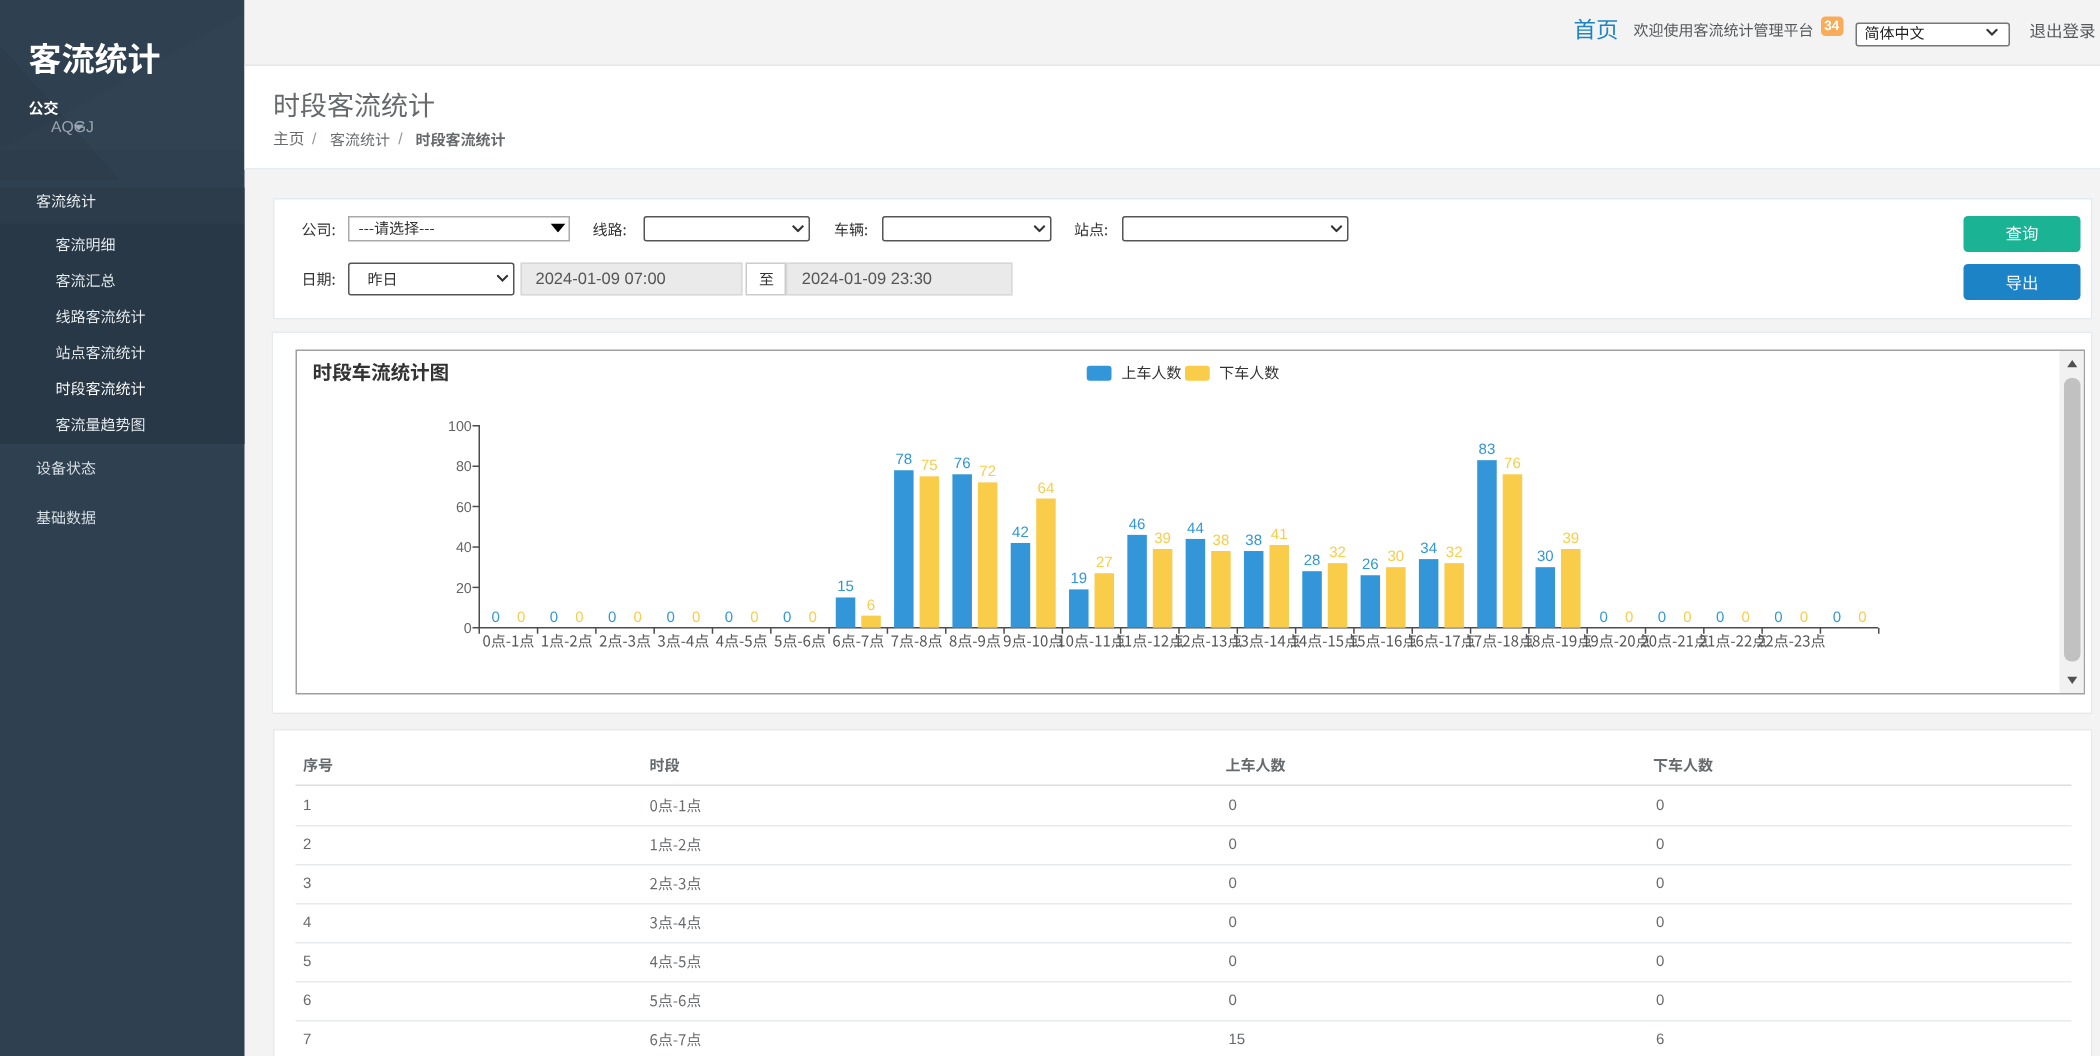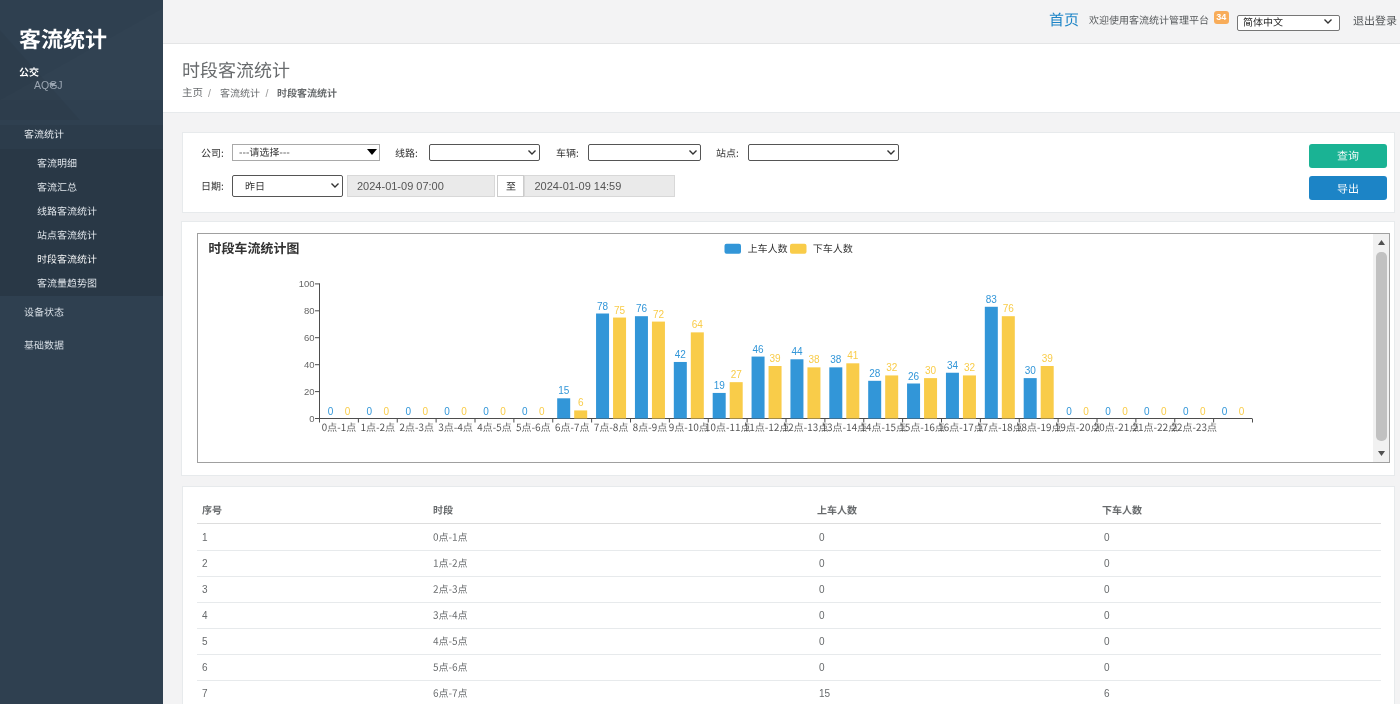--- a/index.html
+++ b/index.html
@@ -304,21 +304,21 @@
       <use href="#r6628" x="0"></use>
       <use href="#r65e5" x="1000"></use>
     </svg>
 <div style="position:absolute;left:346.5px;top:174.5px;width:148px;height:22px;background:#eaeaea;border:1px solid #d8d8d8;box-sizing:border-box"></div>
 <div style="position:absolute;left:357px;top:180.2px;font:11px 'Liberation Sans',sans-serif;color:#555">2024-01-09 07:00</div>
 <div style="position:absolute;left:497px;top:174.5px;width:27px;height:22px;background:#fff;border:1px solid #ccc;box-sizing:border-box"></div>
 <svg style="position:absolute;left:505.5px;top:180.5px" width="10.0" height="10" viewBox="0 -880 1000 1000" fill="#333">
       <use href="#r81f3" x="0"></use>
     </svg>
 <div style="position:absolute;left:524px;top:174.5px;width:150.5px;height:22px;background:#eaeaea;border:1px solid #d8d8d8;box-sizing:border-box"></div>
-<div style="position:absolute;left:534.5px;top:180.2px;font:11px 'Liberation Sans',sans-serif;color:#555">2024-01-09 14:59</div>
+<div style="position:absolute;left:534.5px;top:180.2px;font:11px 'Liberation Sans',sans-serif;color:#555">2024-01-09 23:30</div>
 <div style="position:absolute;left:1309px;top:143.5px;width:77.5px;height:24px;background:#1ab394;border-radius:3px"></div>
 <svg style="position:absolute;left:1336.8px;top:150.0px" width="22.0" height="11" viewBox="0 -880 2000 1000" fill="#fff">
       <use href="#r67e5" x="0"></use>
       <use href="#r8be2" x="1000"></use>
     </svg>
 <div style="position:absolute;left:1309px;top:176px;width:77.5px;height:24px;background:#1c84c6;border-radius:3px"></div>
 <svg style="position:absolute;left:1336.8px;top:182.5px" width="22.0" height="11" viewBox="0 -880 2000 1000" fill="#fff">
       <use href="#r5bfc" x="0"></use>
       <use href="#r51fa" x="1000"></use>
     </svg>

